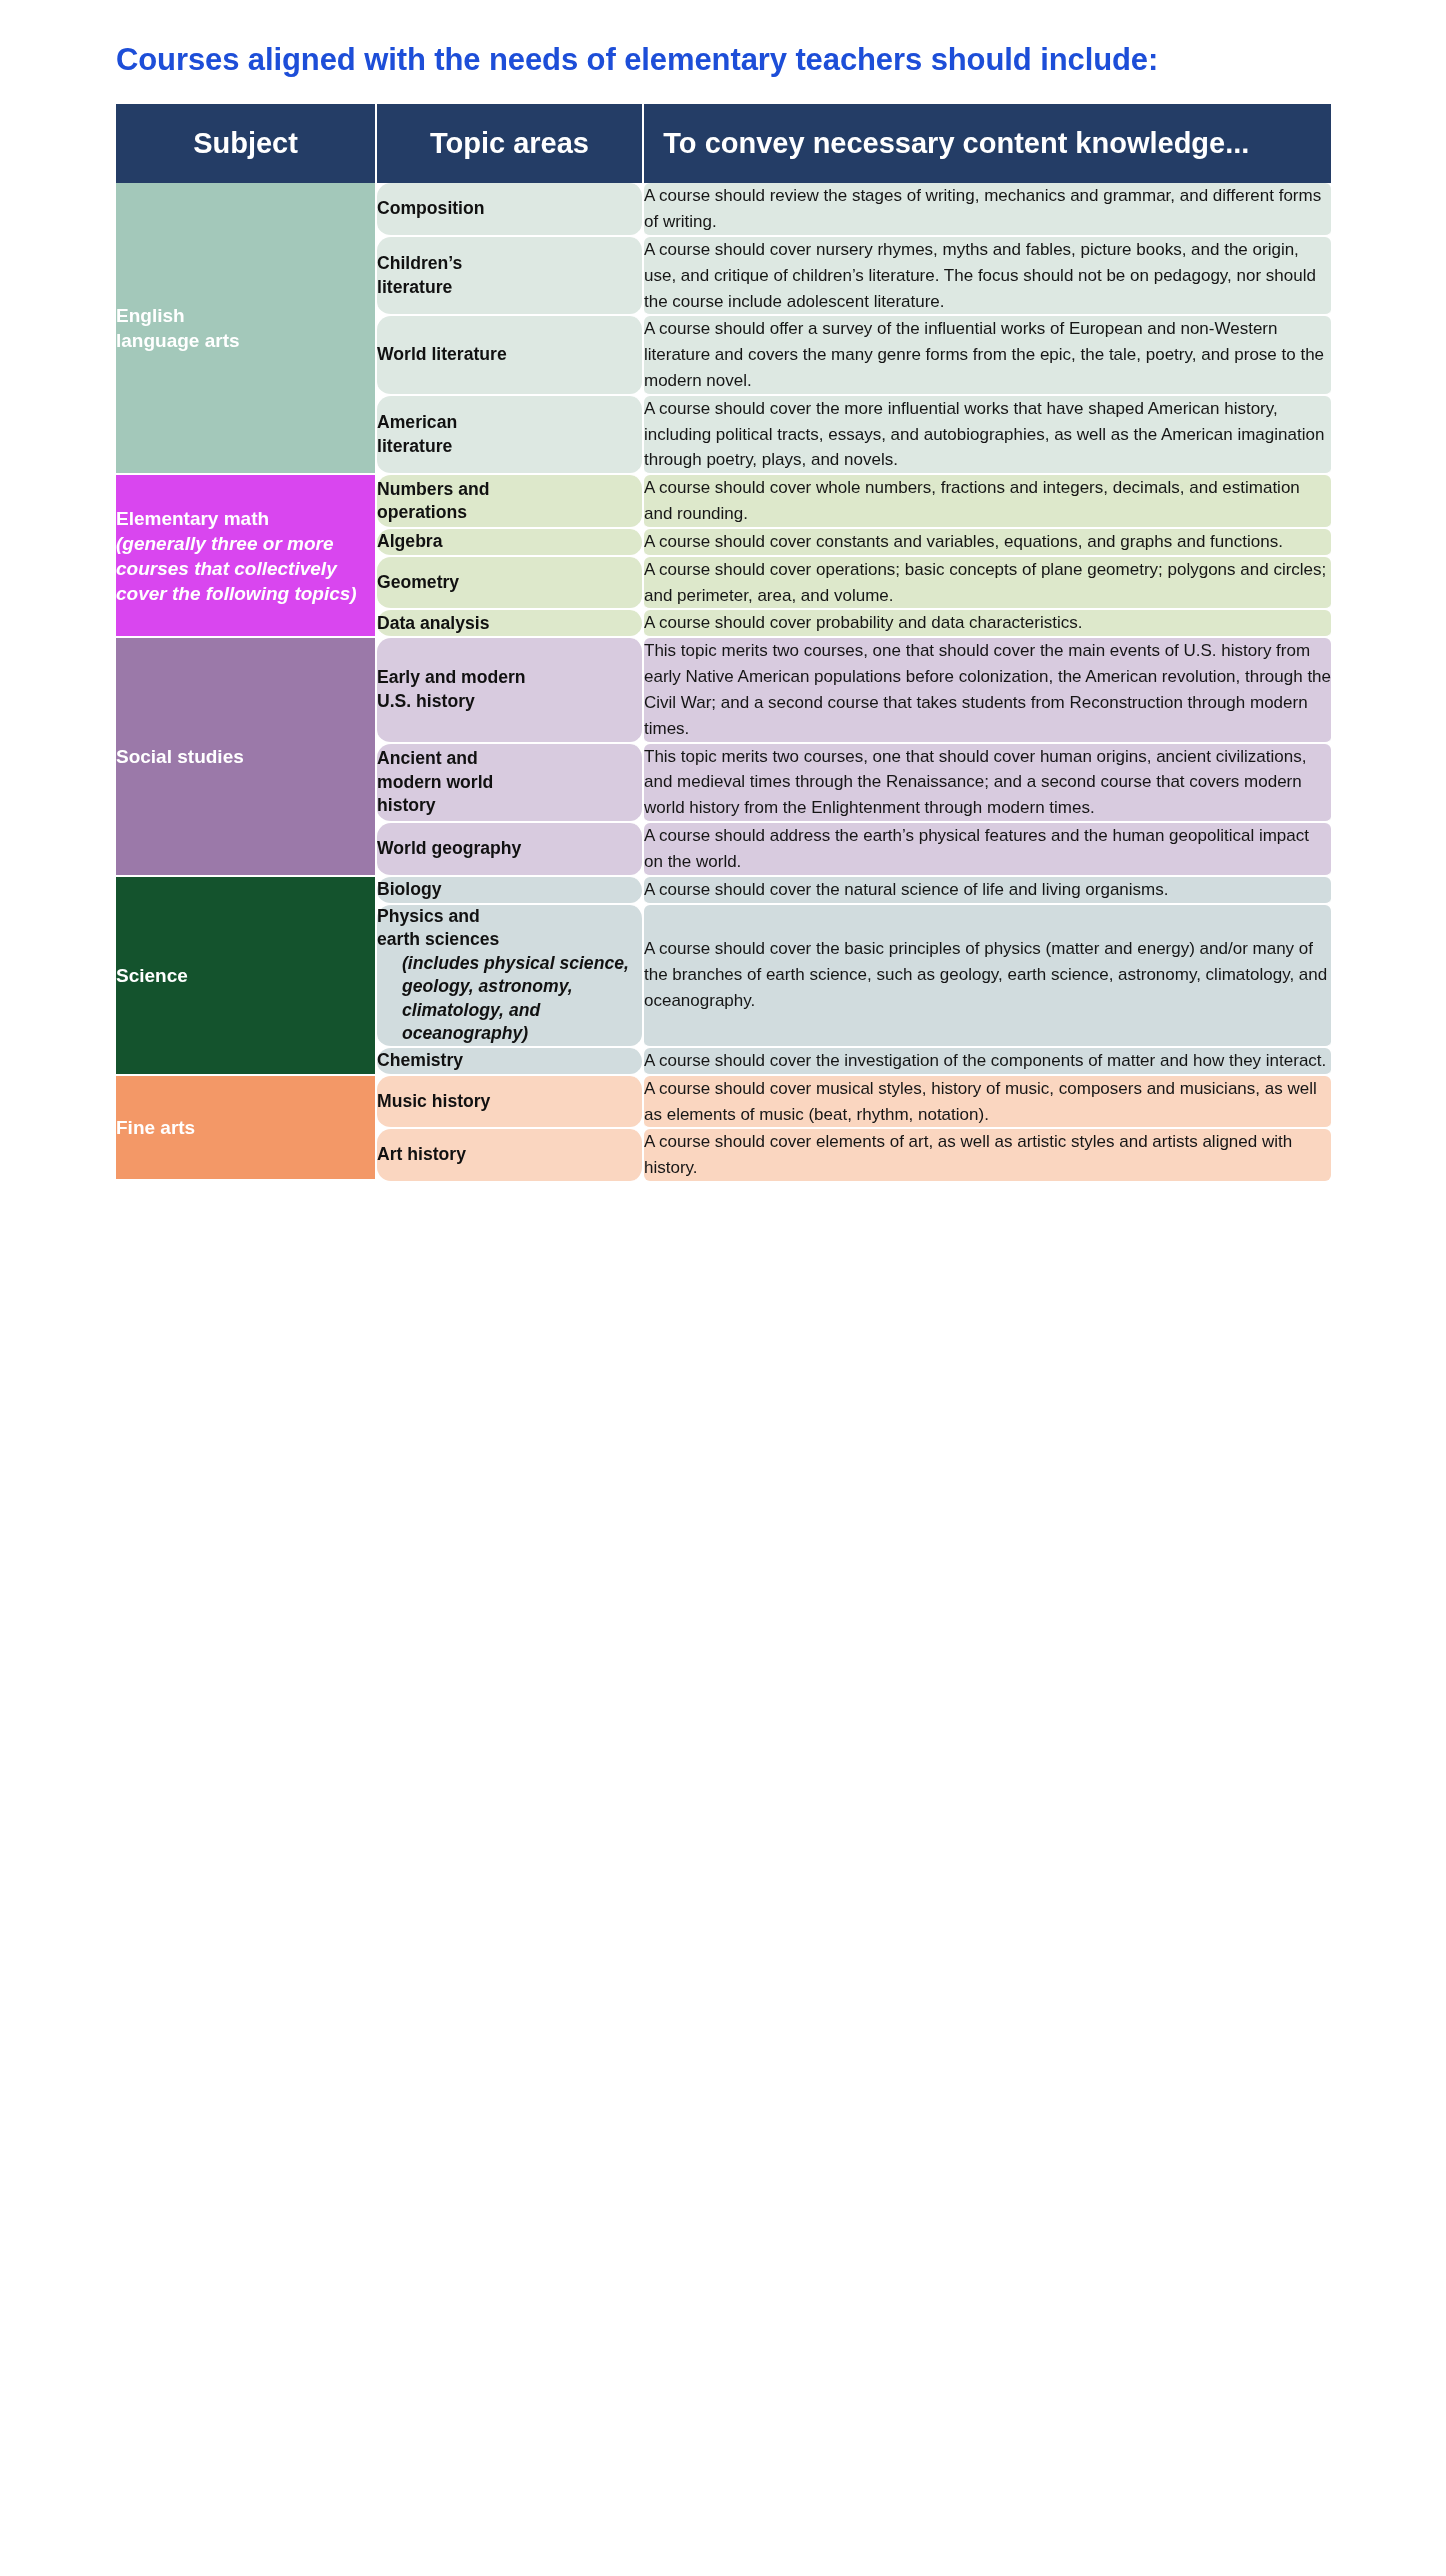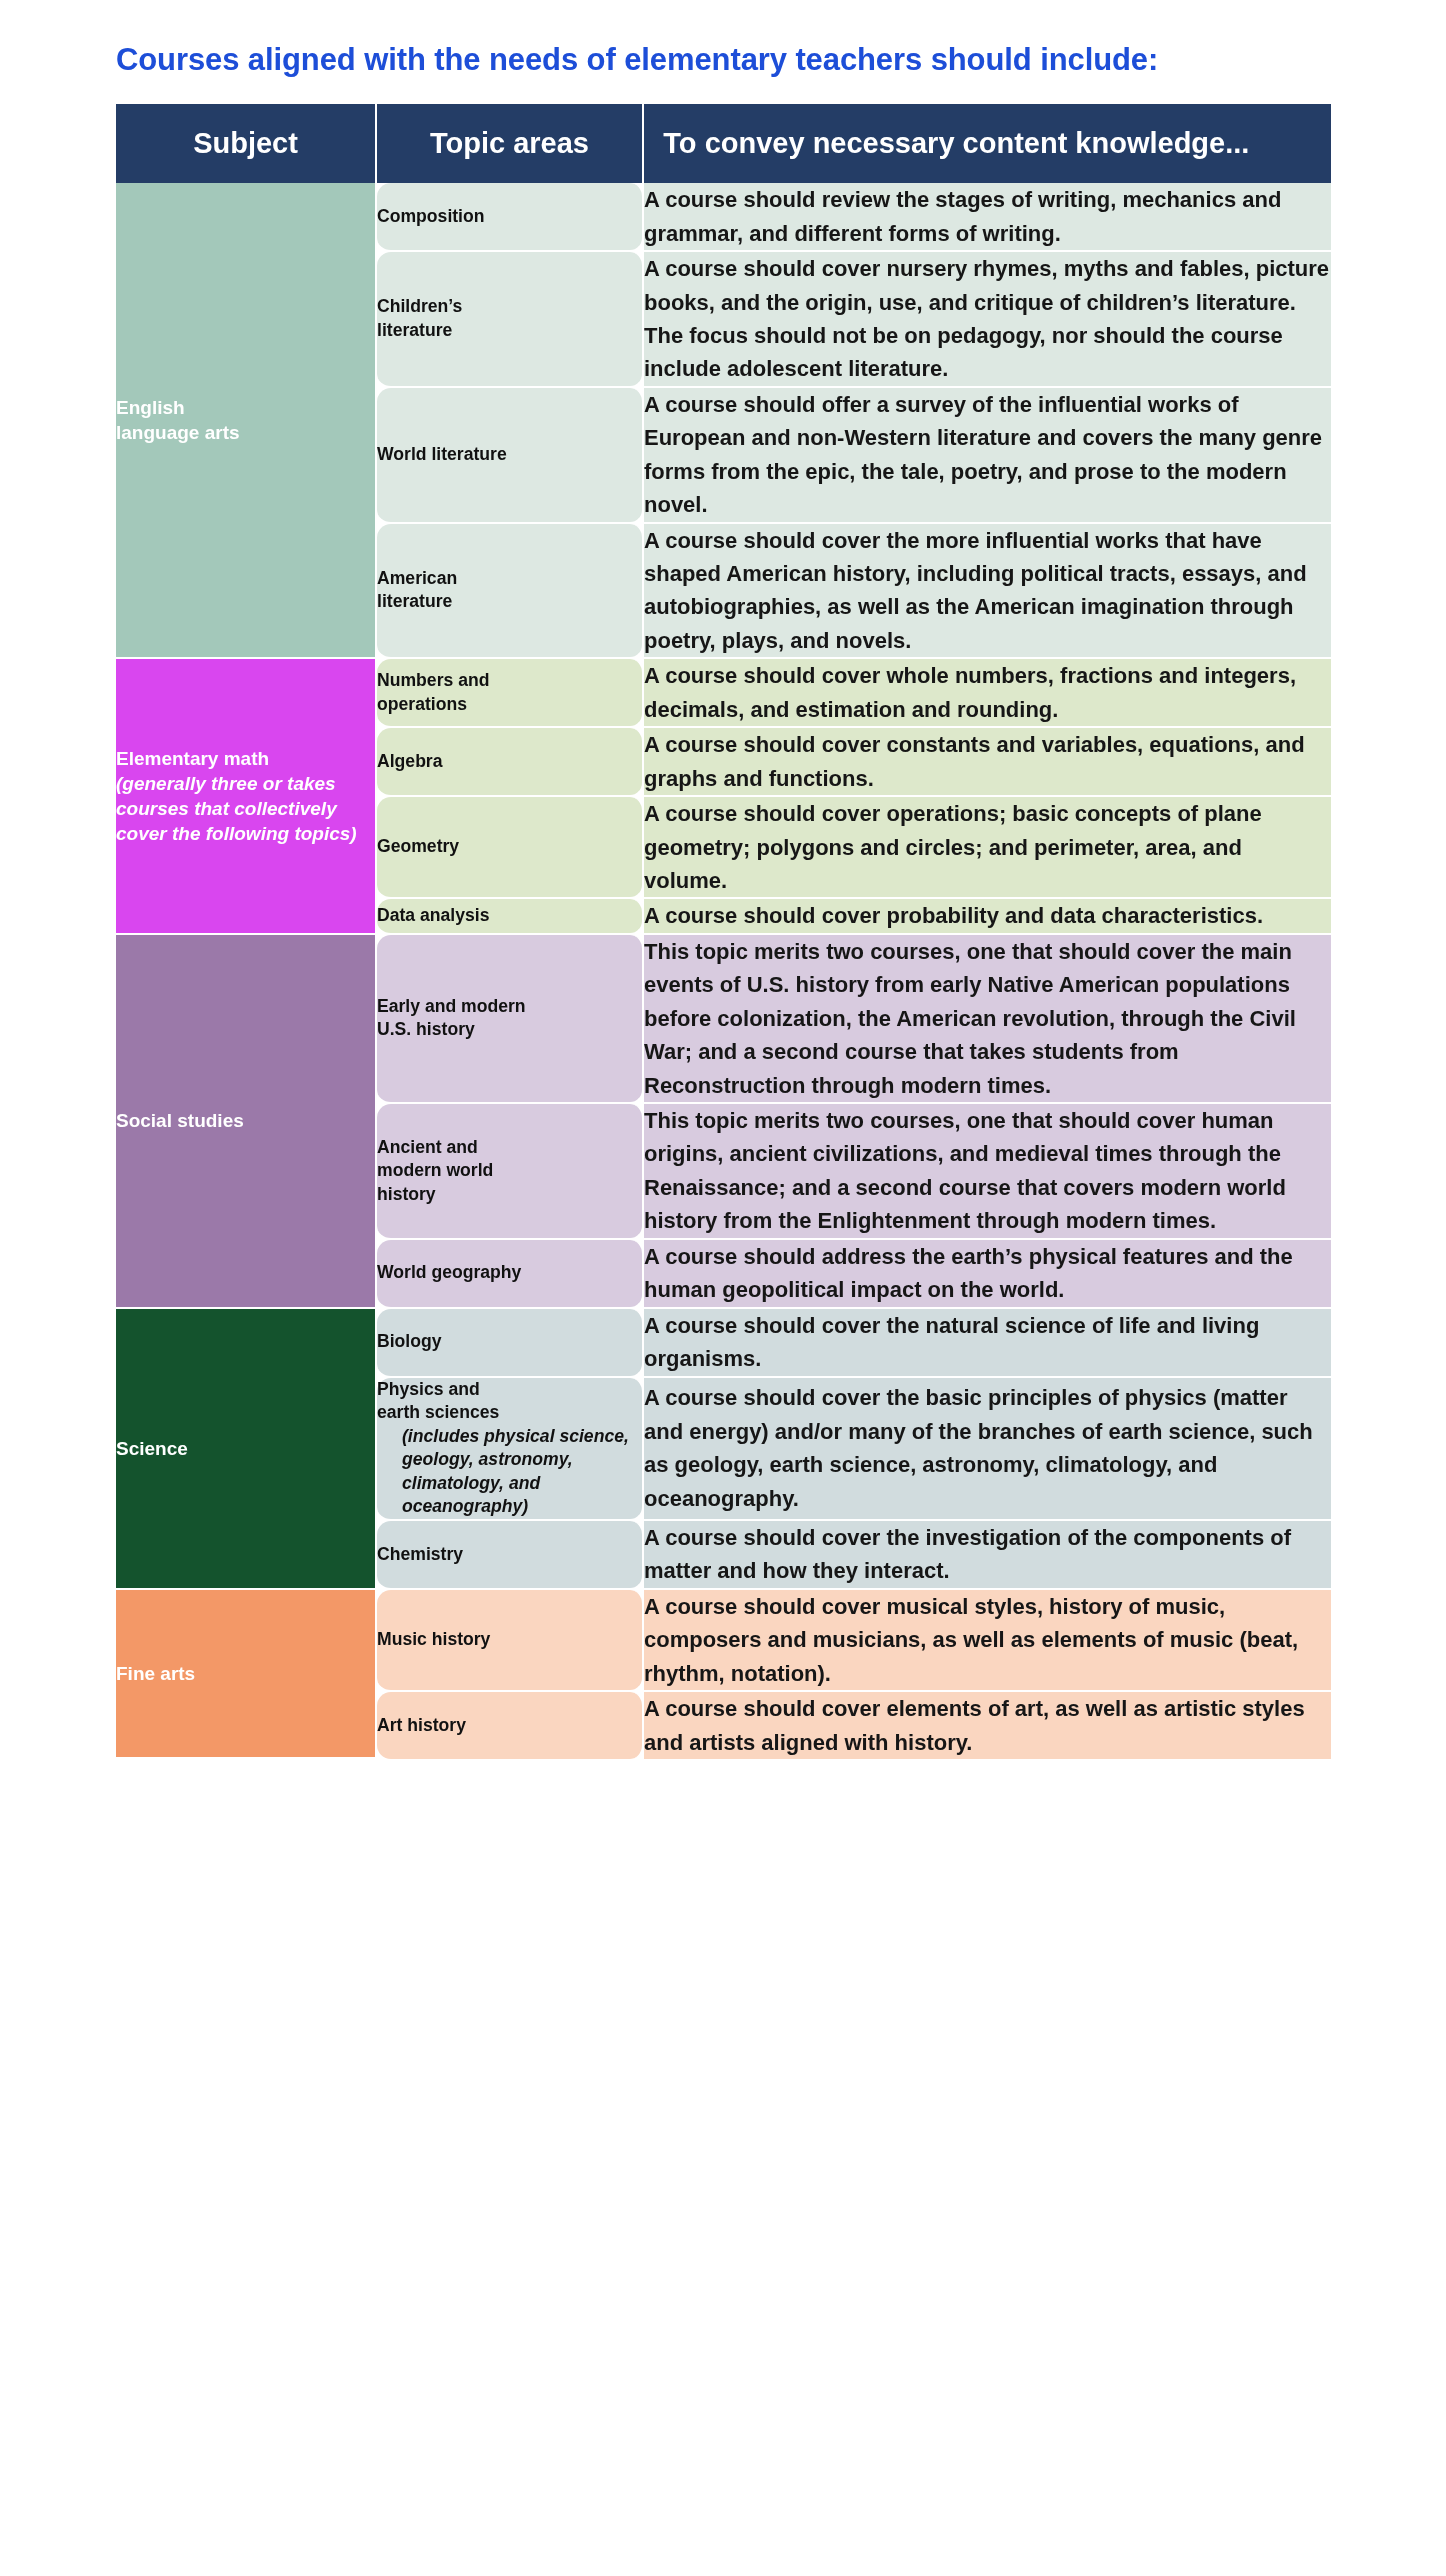--- a/index.html
+++ b/index.html
@@ -83,26 +83,27 @@
     border-right: 2.8px solid #ffffff;
     border-bottom: 2.8px solid #ffffff;
     border-radius: 14px;
   }
   td.topic-cell .topic-note {
     font-style: italic;
     display: block;
     padding-left: 25px;
   }
   td.desc-cell {
-    font-size: 22px;
-    font-weight: bold;
+    font-size: 17px;
+    font-weight: normal;
     color: #161616;
     line-height: 1.52;
     padding: 12.5px 25px 12.5px 19.3px;
     border-bottom: 2.8px solid #ffffff;
+    border-radius: 6px;
   }
   tr.last-in-group td.topic-cell,
   tr.last-in-group td.desc-cell { }
 
   
   .g-ela   .subject-cell { background: #A3C8BA; }
   .g-ela   .topic-cell,
   .g-ela   .desc-cell    { background: #DDE8E2; }
 
   .g-math  .subject-cell { background: #d946ef; margin-left: 8px; }
@@ -156,21 +157,21 @@
           </tr>
           <tr class="g-ela">
             <td class="topic-cell"><span>World literature</span></td>
             <td class="desc-cell">A course should offer a survey of the influential works of European and non-Western literature and covers the many genre forms from the epic, the tale, poetry, and prose to the modern novel.</td>
           </tr>
           <tr class="g-ela last-in-group">
             <td class="topic-cell"><span>American<br>literature</span></td>
             <td class="desc-cell">A course should cover the more influential works that have shaped American history, including political tracts, essays, and autobiographies, as well as the American imagination through poetry, plays, and novels.</td>
           </tr>
           <tr class="g-math">
-            <td class="subject-cell" rowspan="4"><span>Elementary math</span><span class="sub-note">(generally three or takes courses that collectively cover the following topics)</span></td>
+            <td class="subject-cell" rowspan="4"><span>Elementary math</span><span class="sub-note">(generally three or more courses that collectively cover the following topics)</span></td>
             <td class="topic-cell"><span>Numbers and<br>operations</span></td>
             <td class="desc-cell">A course should cover whole numbers, fractions and integers, decimals, and estimation and rounding.</td>
           </tr>
           <tr class="g-math">
             <td class="topic-cell"><span>Algebra</span></td>
             <td class="desc-cell">A course should cover constants and variables, equations, and graphs and functions.</td>
           </tr>
           <tr class="g-math">
             <td class="topic-cell"><span>Geometry</span></td>
             <td class="desc-cell">A course should cover operations; basic concepts of plane geometry; polygons and circles; and perimeter, area, and volume.</td>

